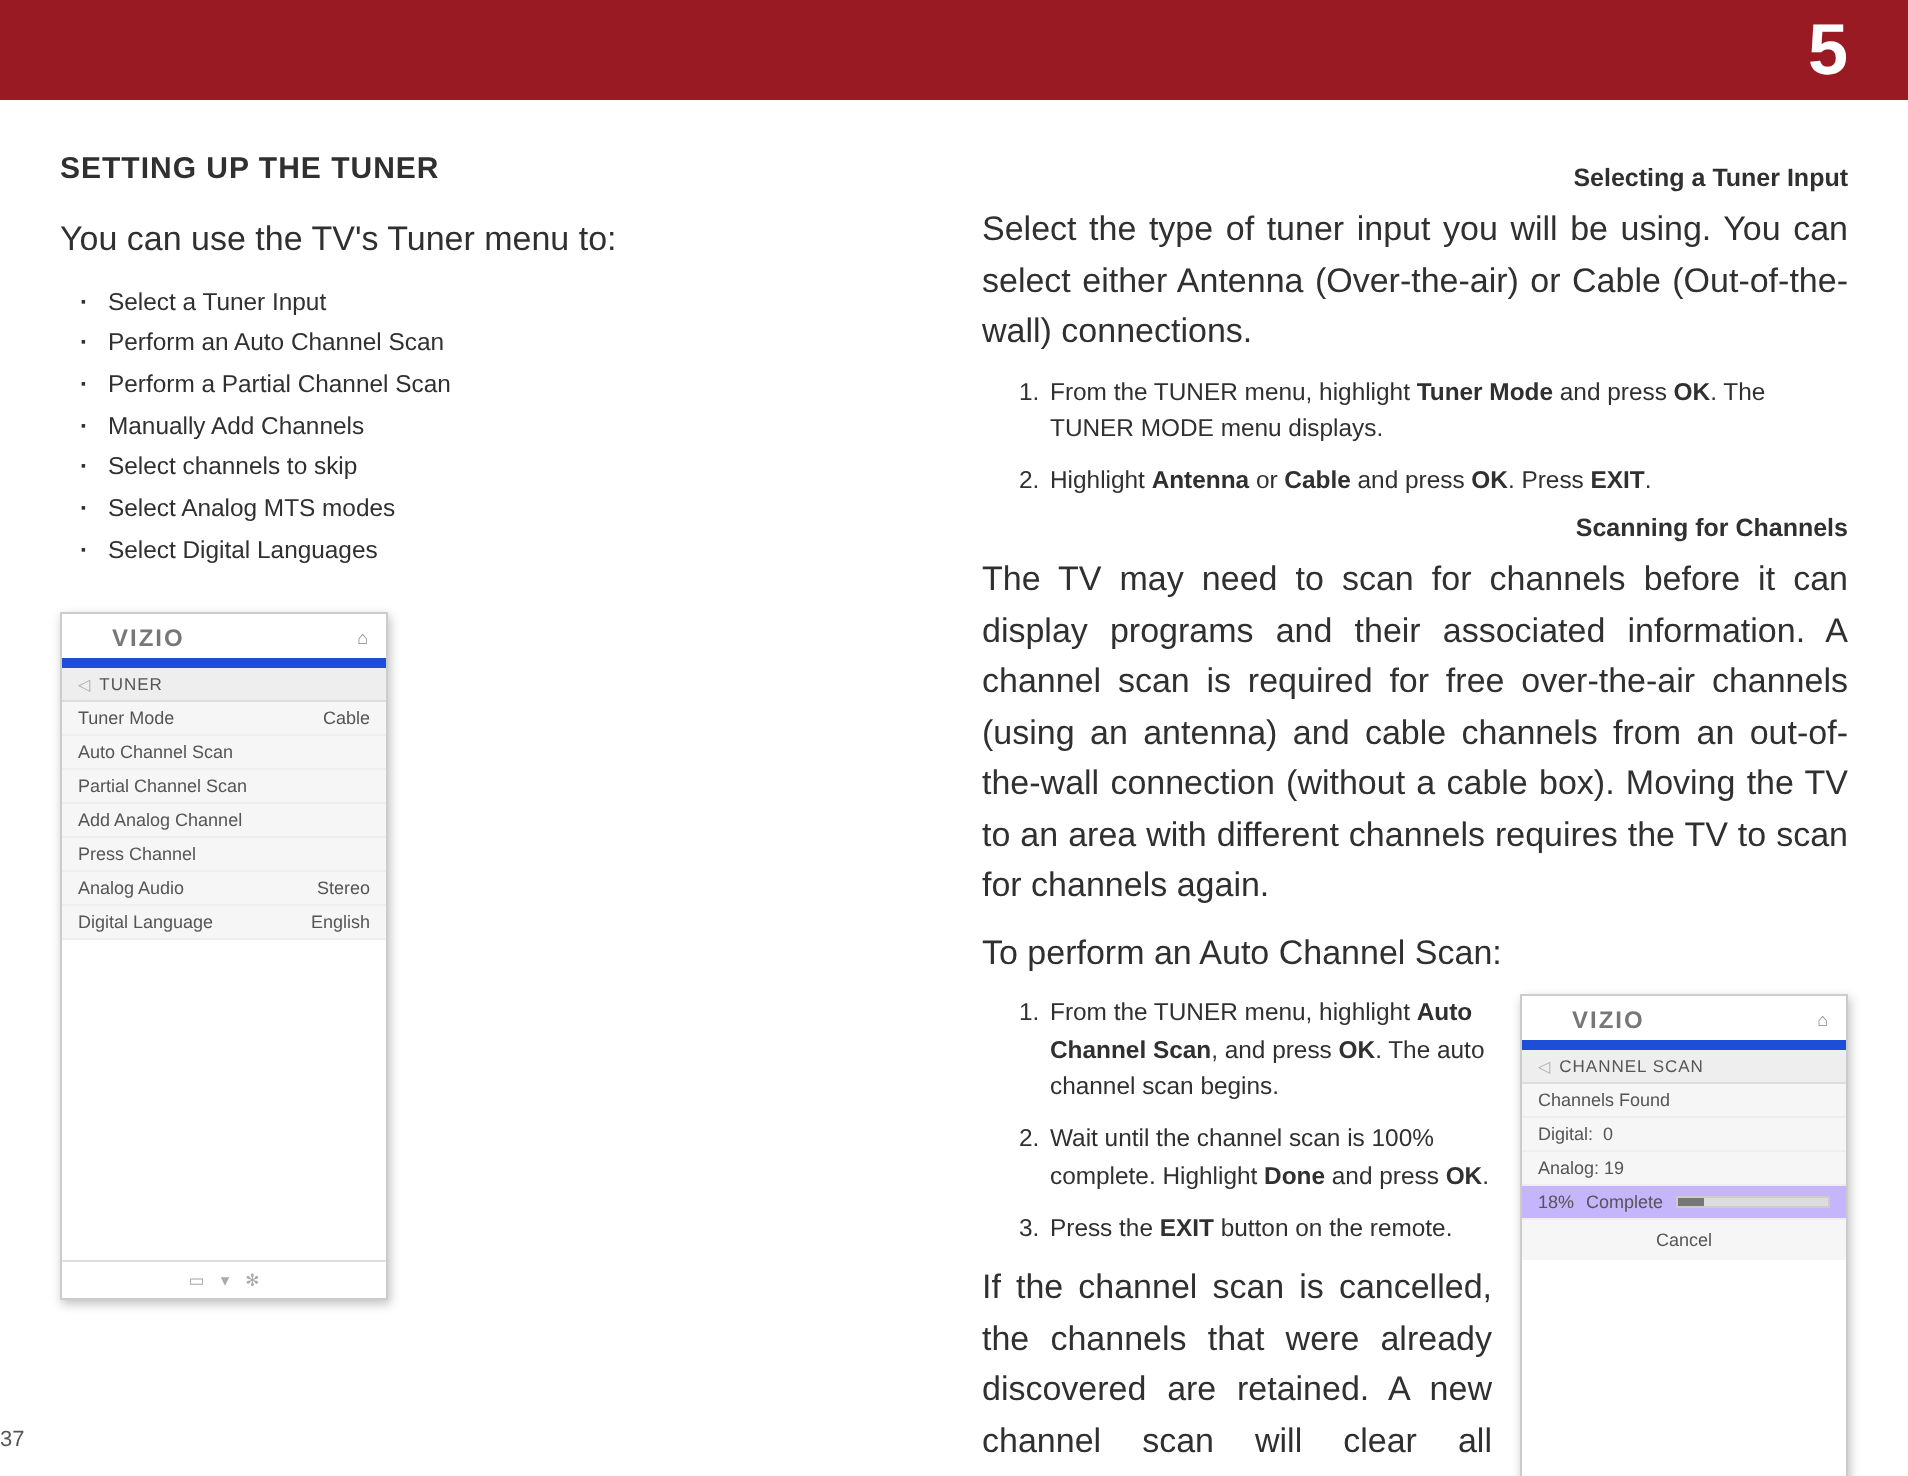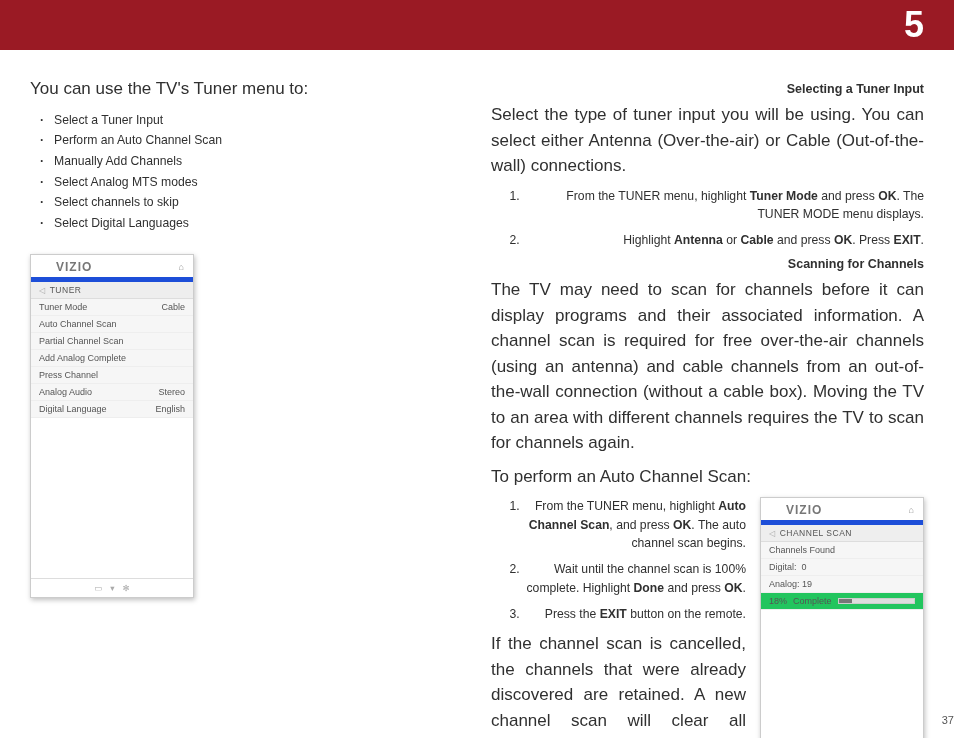--- a/index.html
+++ b/index.html
@@ -9,65 +9,67 @@
   .page-body { display: flex; padding: 26px 30px 10px 30px; gap: 28px; }
   .col-left { flex: 1; }
   .col-right { flex: 1; }
   .section-title { font-size: 15px; font-weight: 700; letter-spacing: 0.5px; text-transform: uppercase; margin-bottom: 14px; }
   .body-text { font-size: 17px; line-height: 1.5; margin-bottom: 8px; }
   .body-text-justify { text-align: justify; }
   .sub-heading { font-size: 12.5px; font-weight: 700; margin-top: 6px; margin-bottom: 6px; text-align: right; }
   .bullet-list { list-style: none; padding-left: 24px; margin-bottom: 10px; }
   .bullet-list li { font-size: 12.2px; line-height: 1.7; position: relative; }
   .bullet-list li::before { content: "·"; position: absolute; left: -14px; font-weight: bold; }
-  .num-list { list-style: decimal; padding-left: 32px; text-align: right; }
+  .num-list { list-style: decimal; padding-left: 32px; }
   .num-list li { font-size: 12.2px; line-height: 1.5; margin-bottom: 8px; padding-left: 2px; }
   .num-list li b { font-weight: 700; }
   .left-flex { display: flex; gap: 10px; align-items: flex-start; flex-direction: column; }
   .left-text-area { flex: 1; }
   .menu-panel { width: 164px; background: #fff; border: 1px solid #ccc; font-size: 9px; color: #555; box-shadow: 1px 2px 5px rgba(0,0,0,0.25); }
   .menu-panel .brand { font-family: sans-serif; font-weight: 700; letter-spacing: 1px; font-size: 12px; color: #777; padding: 5px 8px 3px 25px; display: flex; justify-content: space-between; align-items: center; }
   .menu-panel .brand .home-ic { font-size: 9px; color:#888; }
   .menu-panel .crumb { background: #eee; padding: 3px 8px; font-size: 8.5px; letter-spacing: 0.5px; border-top:5px solid #1d4ed8; border-bottom:1px solid #ddd;}
   .menu-panel .crumb .arrow { display:inline-block; margin-right:4px; color:#aaa; font-size:8px; }
   .menu-panel .row { display: flex; justify-content: space-between; padding: 3px 8px; border-bottom: 1px solid #eee; font-size:9px; background:#f6f6f6; }
   .menu-panel .row:last-of-type { border-bottom: none; }
   .menu-panel .spacer { height: 160px; }
   .menu-panel .spacer2 { height: 120px; }
   .menu-panel .footer-strip { display:flex; justify-content:center; gap:8px; padding:4px 0; border-top:1px solid #ddd; color:#aaa; font-size:8.5px; }
   .scan-flex { display: flex; gap: 14px; align-items: flex-start; margin-top:6px; }
   .scan-text { flex: 1; }
   .scan-panel { width: 164px; }
-  .progress-outer { display:flex; align-items:center; gap:6px; padding:3px 8px; font-size:9px; background:#22c55e; border-bottom:1px solid #eee; }
+  .progress-outer { display:flex; align-items:center; gap:6px; padding:3px 8px; font-size:9px; background:#c4b5fd; border-bottom:1px solid #eee; }
   .progress-bar { flex:1; height:6px; background:#ddd; border:1px solid #ccc; position:relative; }
   .progress-fill { position:absolute; left:0; top:0; bottom:0; background:#777; }
   .cancel-row { text-align:center; padding:5px 0; font-size:9px; background:#f6f6f6; }
   .hint-row { padding:10px 8px; font-size:8.5px; color:#666; }
-  .page-num { text-align:right; font-size:11px; color:#555; position:absolute; bottom:12px; width:954px; }
+  .page-num { text-align:left; font-size:11px; color:#555; position:absolute; bottom:12px; width:954px; }
 </style>
 </head>
 <body>
 
 <div class="header-bar">
   <span class="chapter-number">5</span>
 </div>
 
 <div class="page-body">
 
   <div class="col-left">
+    <div class="section-title">SETTING UP THE TUNER</div>
     <div class="body-text">You can use the TV's Tuner menu to:</div>
 
     <div class="left-flex">
       <div class="left-text-area">
         <ul class="bullet-list">
           <li>Select a Tuner Input</li>
           <li>Perform an Auto Channel Scan</li>
+          <li>Perform a Partial Channel Scan</li>
           <li>Manually Add Channels</li>
+          <li>Select channels to skip</li>
           <li>Select Analog MTS modes</li>
-          <li>Select channels to skip</li>
           <li>Select Digital Languages</li>
         </ul>
       </div>
 
       <div class="menu-panel">
         <div class="brand">
           <span>VIZIO</span>
           <span class="home-ic">⌂</span>
         </div>
         <div class="crumb"><span class="arrow">◁</span><span>TUNER</span></div>
@@ -77,21 +79,21 @@
           </div>
         <div class="row">
             <span>Auto Channel Scan</span>
             <span></span>
           </div>
         <div class="row">
             <span>Partial Channel Scan</span>
             <span></span>
           </div>
         <div class="row">
-            <span>Add Analog Complete</span>
+            <span>Add Analog Channel</span>
             <span></span>
           </div>
         <div class="row">
             <span>Press Channel</span>
             <span></span>
           </div>
         <div class="row">
             <span>Analog Audio</span>
             <span>Stereo</span>
           </div>
@@ -149,20 +151,21 @@
             <span><span>Analog:</span>&nbsp;<span>19</span></span>
             <span></span>
           </div>
         <div class="progress-outer">
           <span>18%</span>
           <span>Complete</span>
           <div class="progress-bar">
               <div class="progress-fill" id="pfill" style="width: 18%;"></div>
             </div>
         </div>
+        <div class="cancel-row">Cancel</div>
         <div class="spacer2"></div>
         <div class="hint-row">Cancel the channel will.</div>
         <div class="footer-strip">
           <span>▭</span>
           <span>▾</span>
           <span>✻</span>
         </div>
       </div>
     </div>
   </div>

